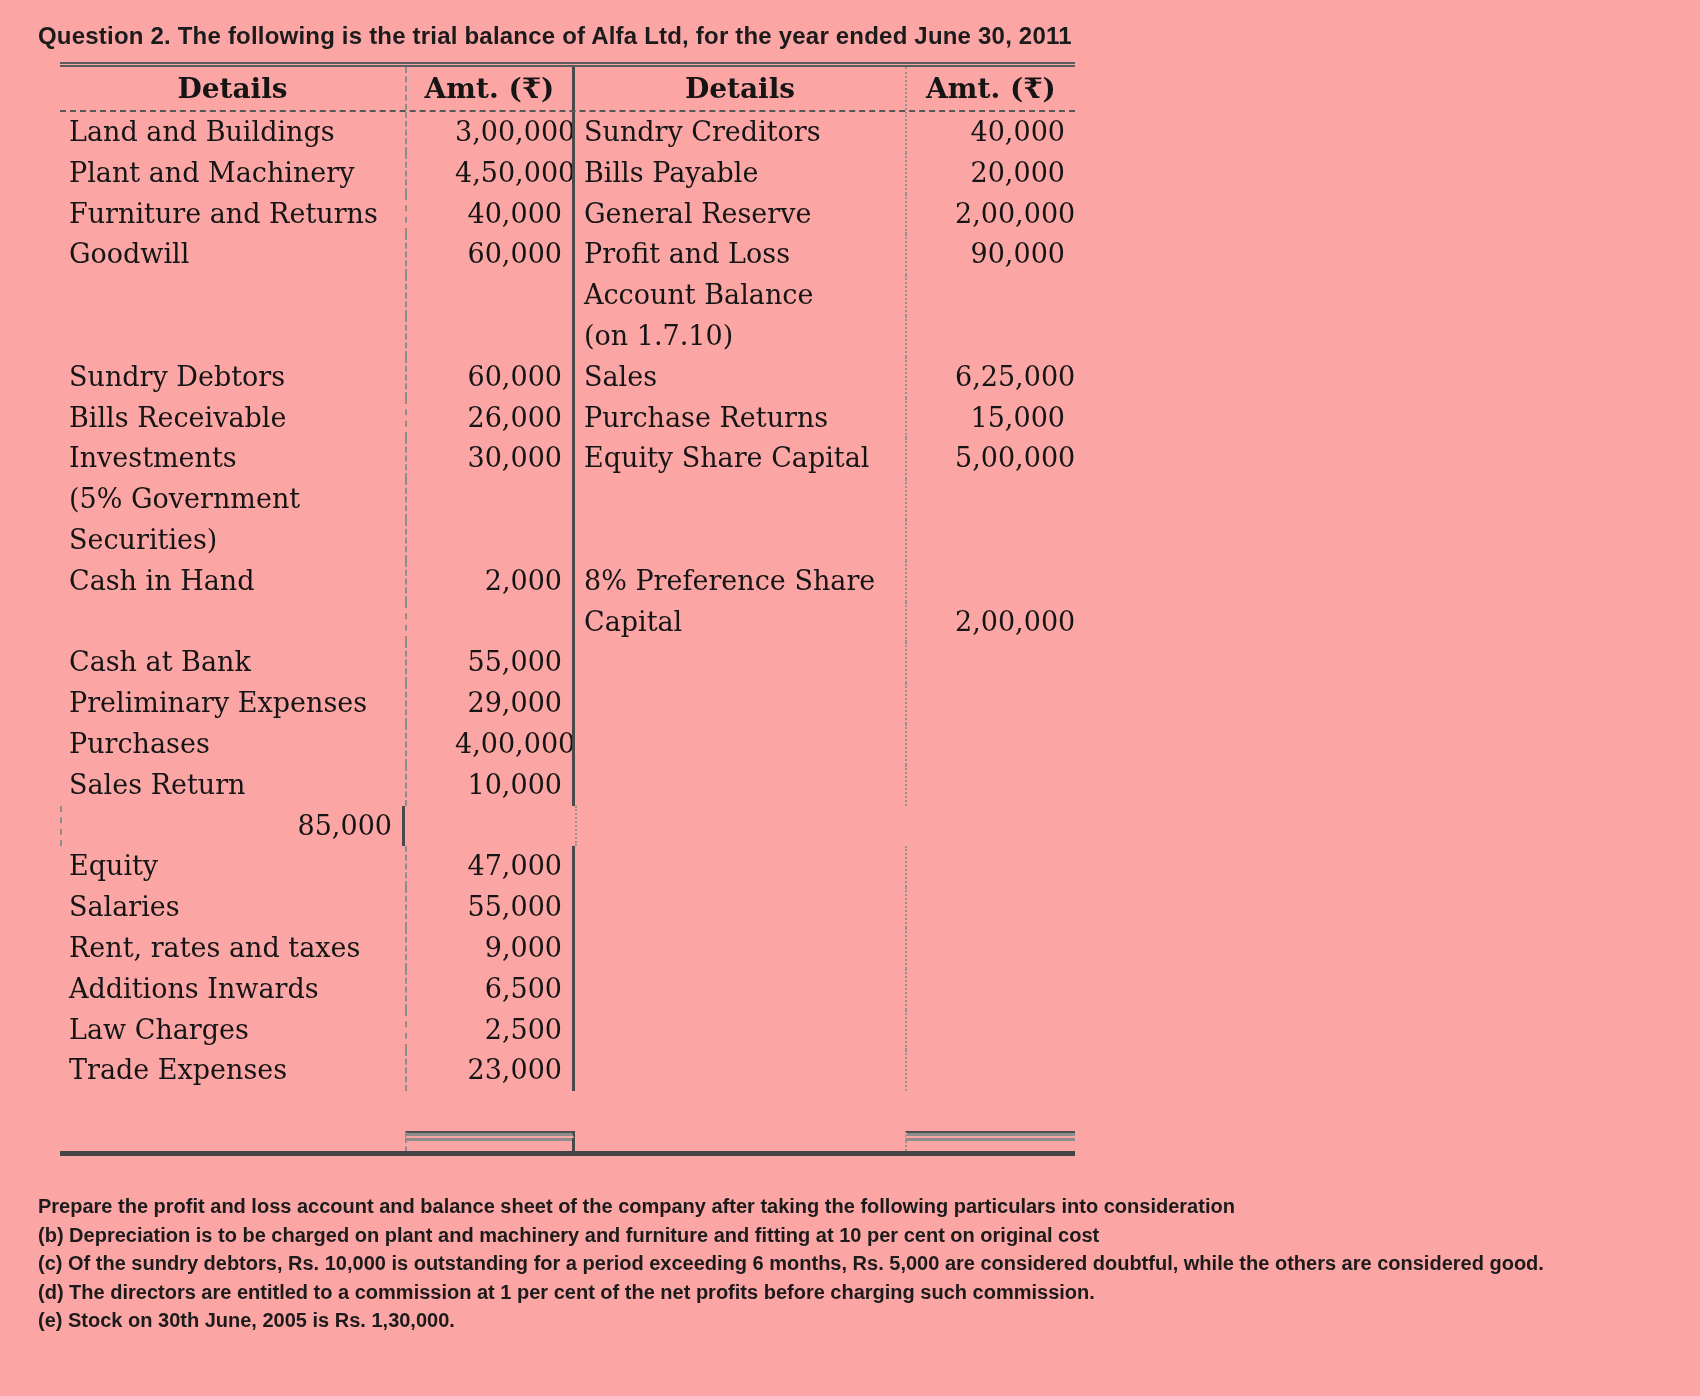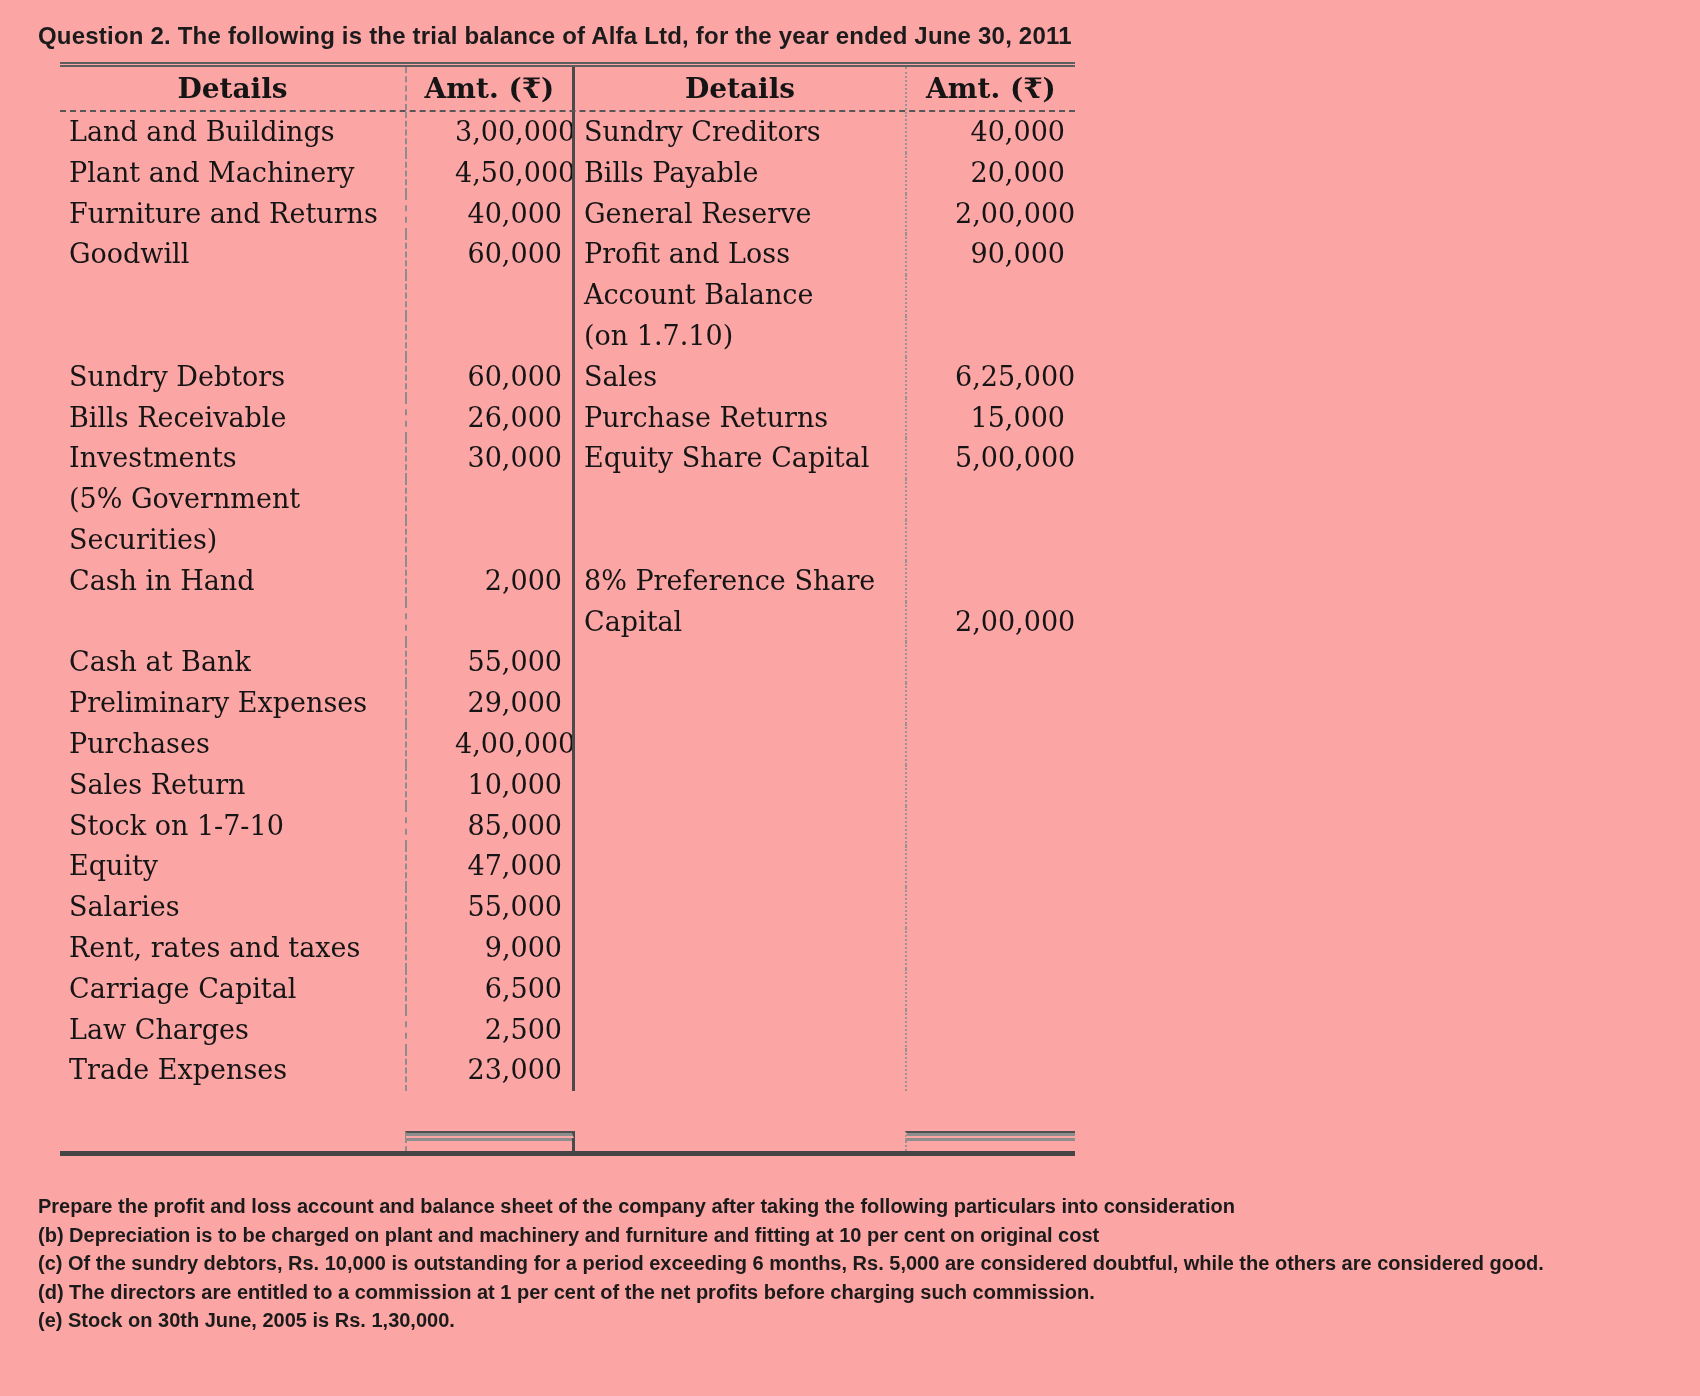--- a/index.html
+++ b/index.html
@@ -204,21 +204,20 @@
           <div class="cell c3 det"></div>
           <div class="cell c4 amt"></div>
         </div>
         <div class="grid-row tb-row">
           <div class="cell c1 det">Sales Return</div>
           <div class="cell c2 amt">10,000</div>
           <div class="cell c3 det"></div>
           <div class="cell c4 amt"></div>
         </div>
         <div class="grid-row tb-row">
-          <div class="cell c1 det">Stock on 1-7-10</div>
           <div class="cell c2 amt">85,000</div>
           <div class="cell c3 det"></div>
           <div class="cell c4 amt"></div>
         </div>
         <div class="grid-row tb-row">
           <div class="cell c1 det">Equity</div>
           <div class="cell c2 amt">47,000</div>
           <div class="cell c3 det"></div>
           <div class="cell c4 amt"></div>
         </div>
@@ -228,21 +227,21 @@
           <div class="cell c3 det"></div>
           <div class="cell c4 amt"></div>
         </div>
         <div class="grid-row tb-row">
           <div class="cell c1 det">Rent, rates and taxes</div>
           <div class="cell c2 amt">9,000</div>
           <div class="cell c3 det"></div>
           <div class="cell c4 amt"></div>
         </div>
         <div class="grid-row tb-row">
-          <div class="cell c1 det">Carriage Capital</div>
+          <div class="cell c1 det">Additions Inwards</div>
           <div class="cell c2 amt">6,500</div>
           <div class="cell c3 det"></div>
           <div class="cell c4 amt"></div>
         </div>
         <div class="grid-row tb-row">
           <div class="cell c1 det">Law Charges</div>
           <div class="cell c2 amt">2,500</div>
           <div class="cell c3 det"></div>
           <div class="cell c4 amt"></div>
         </div>

